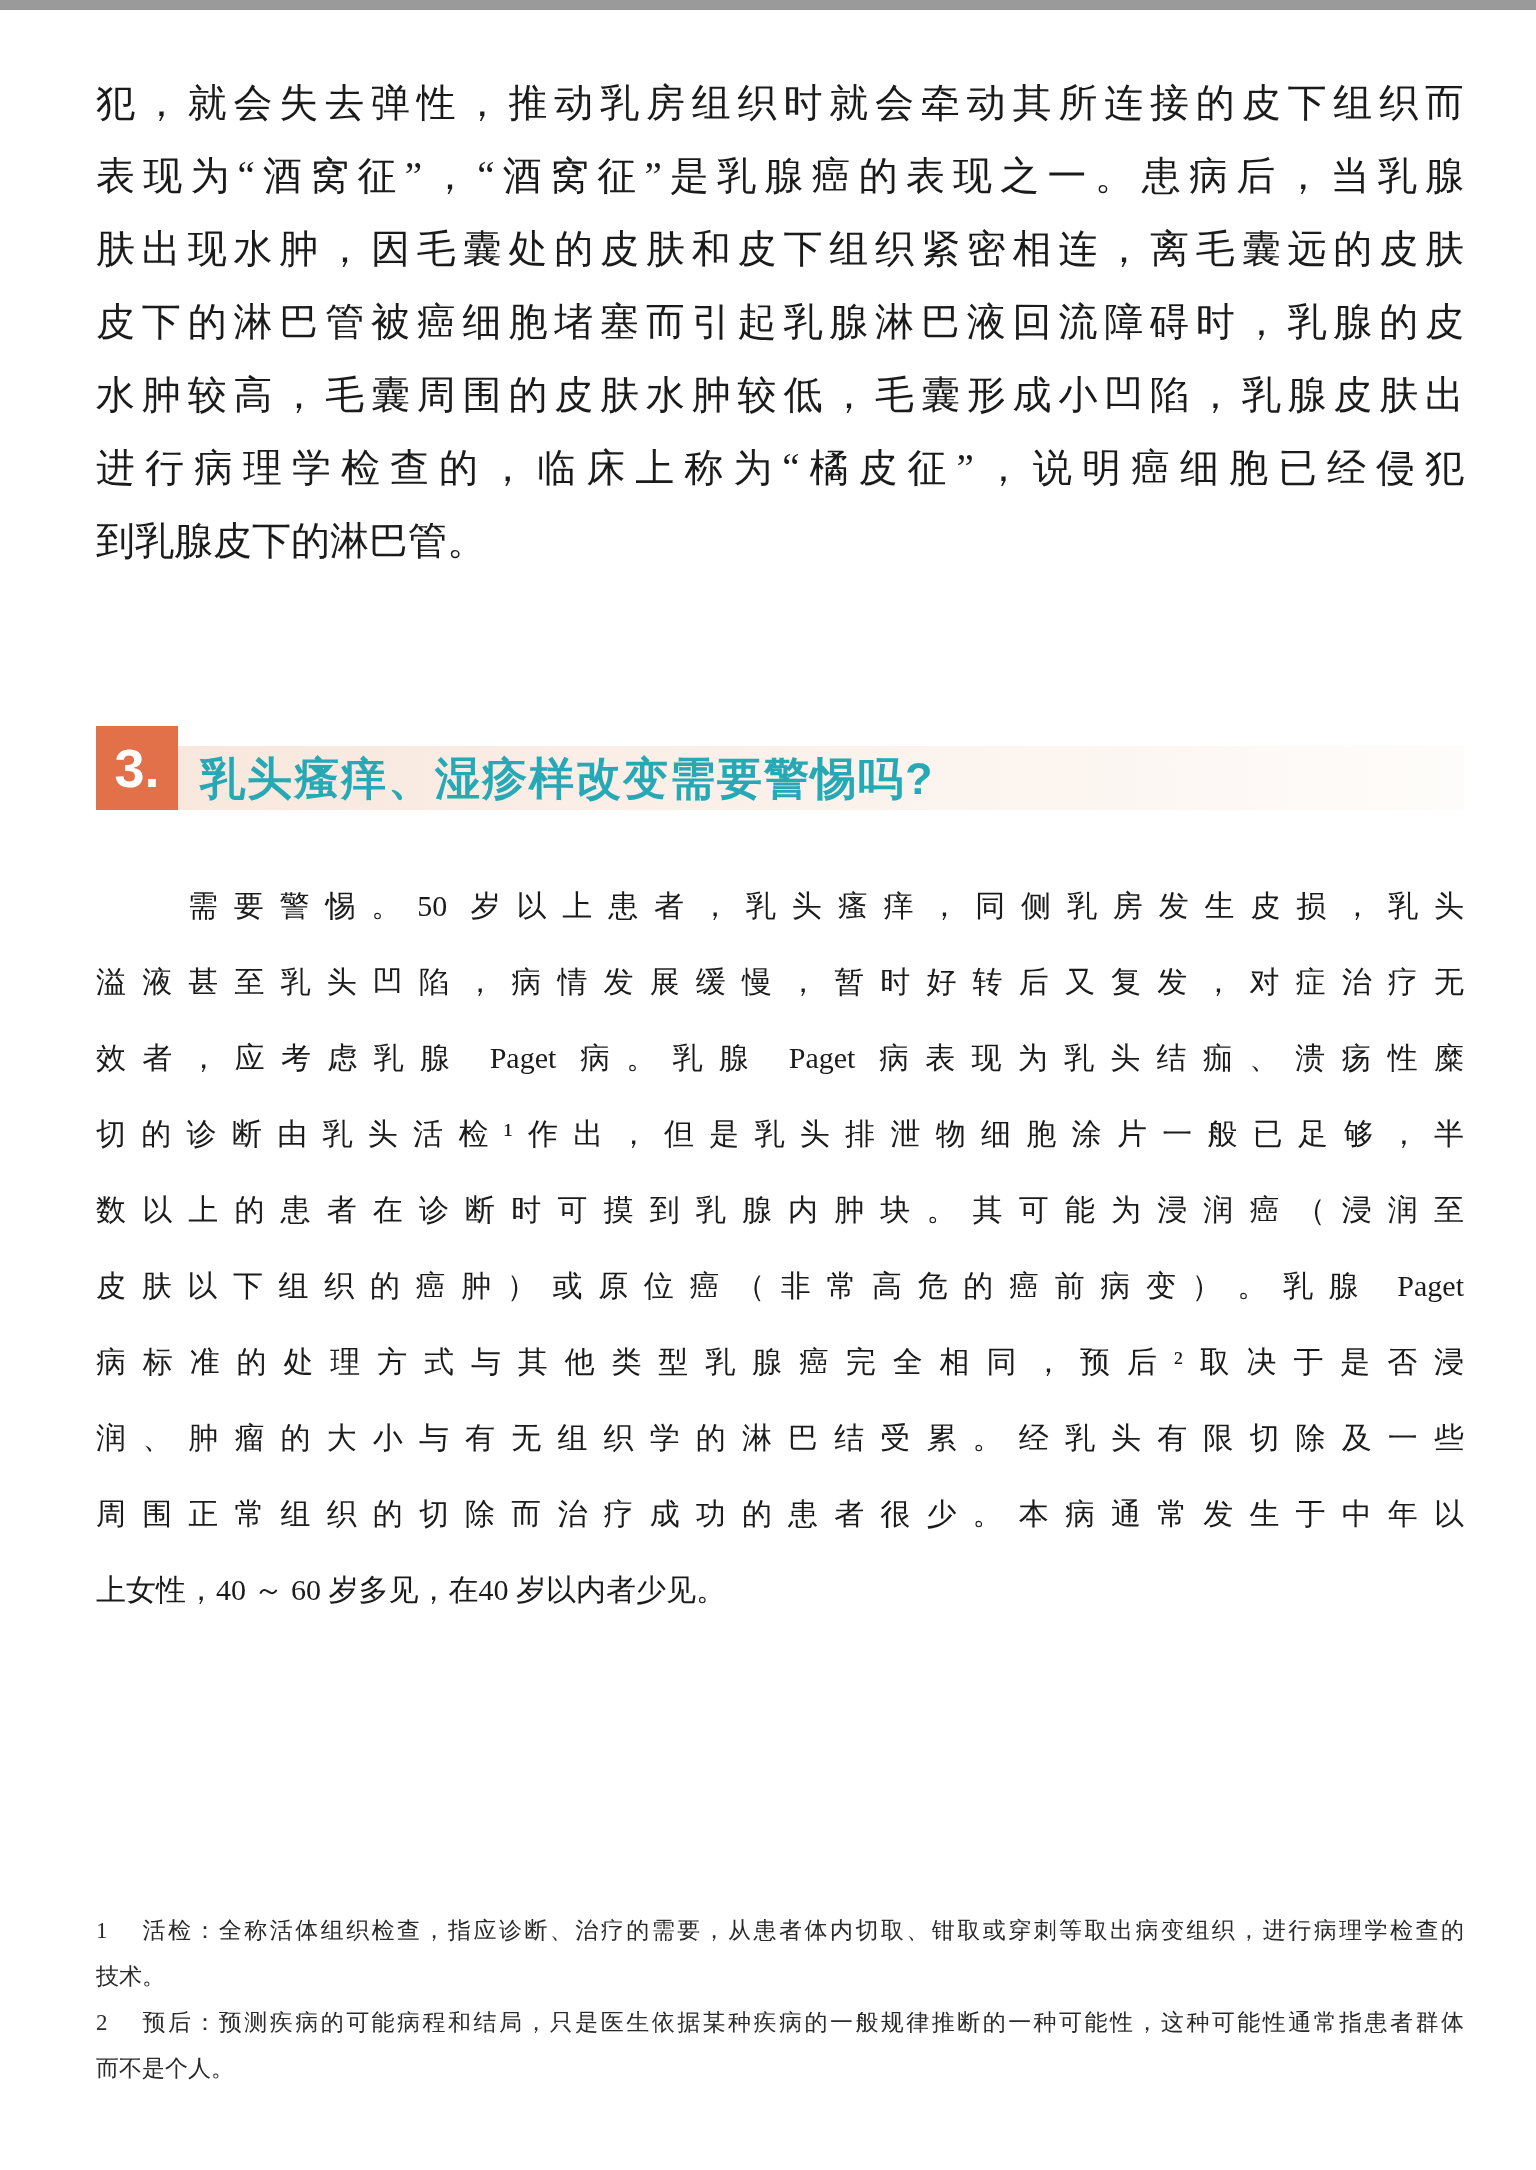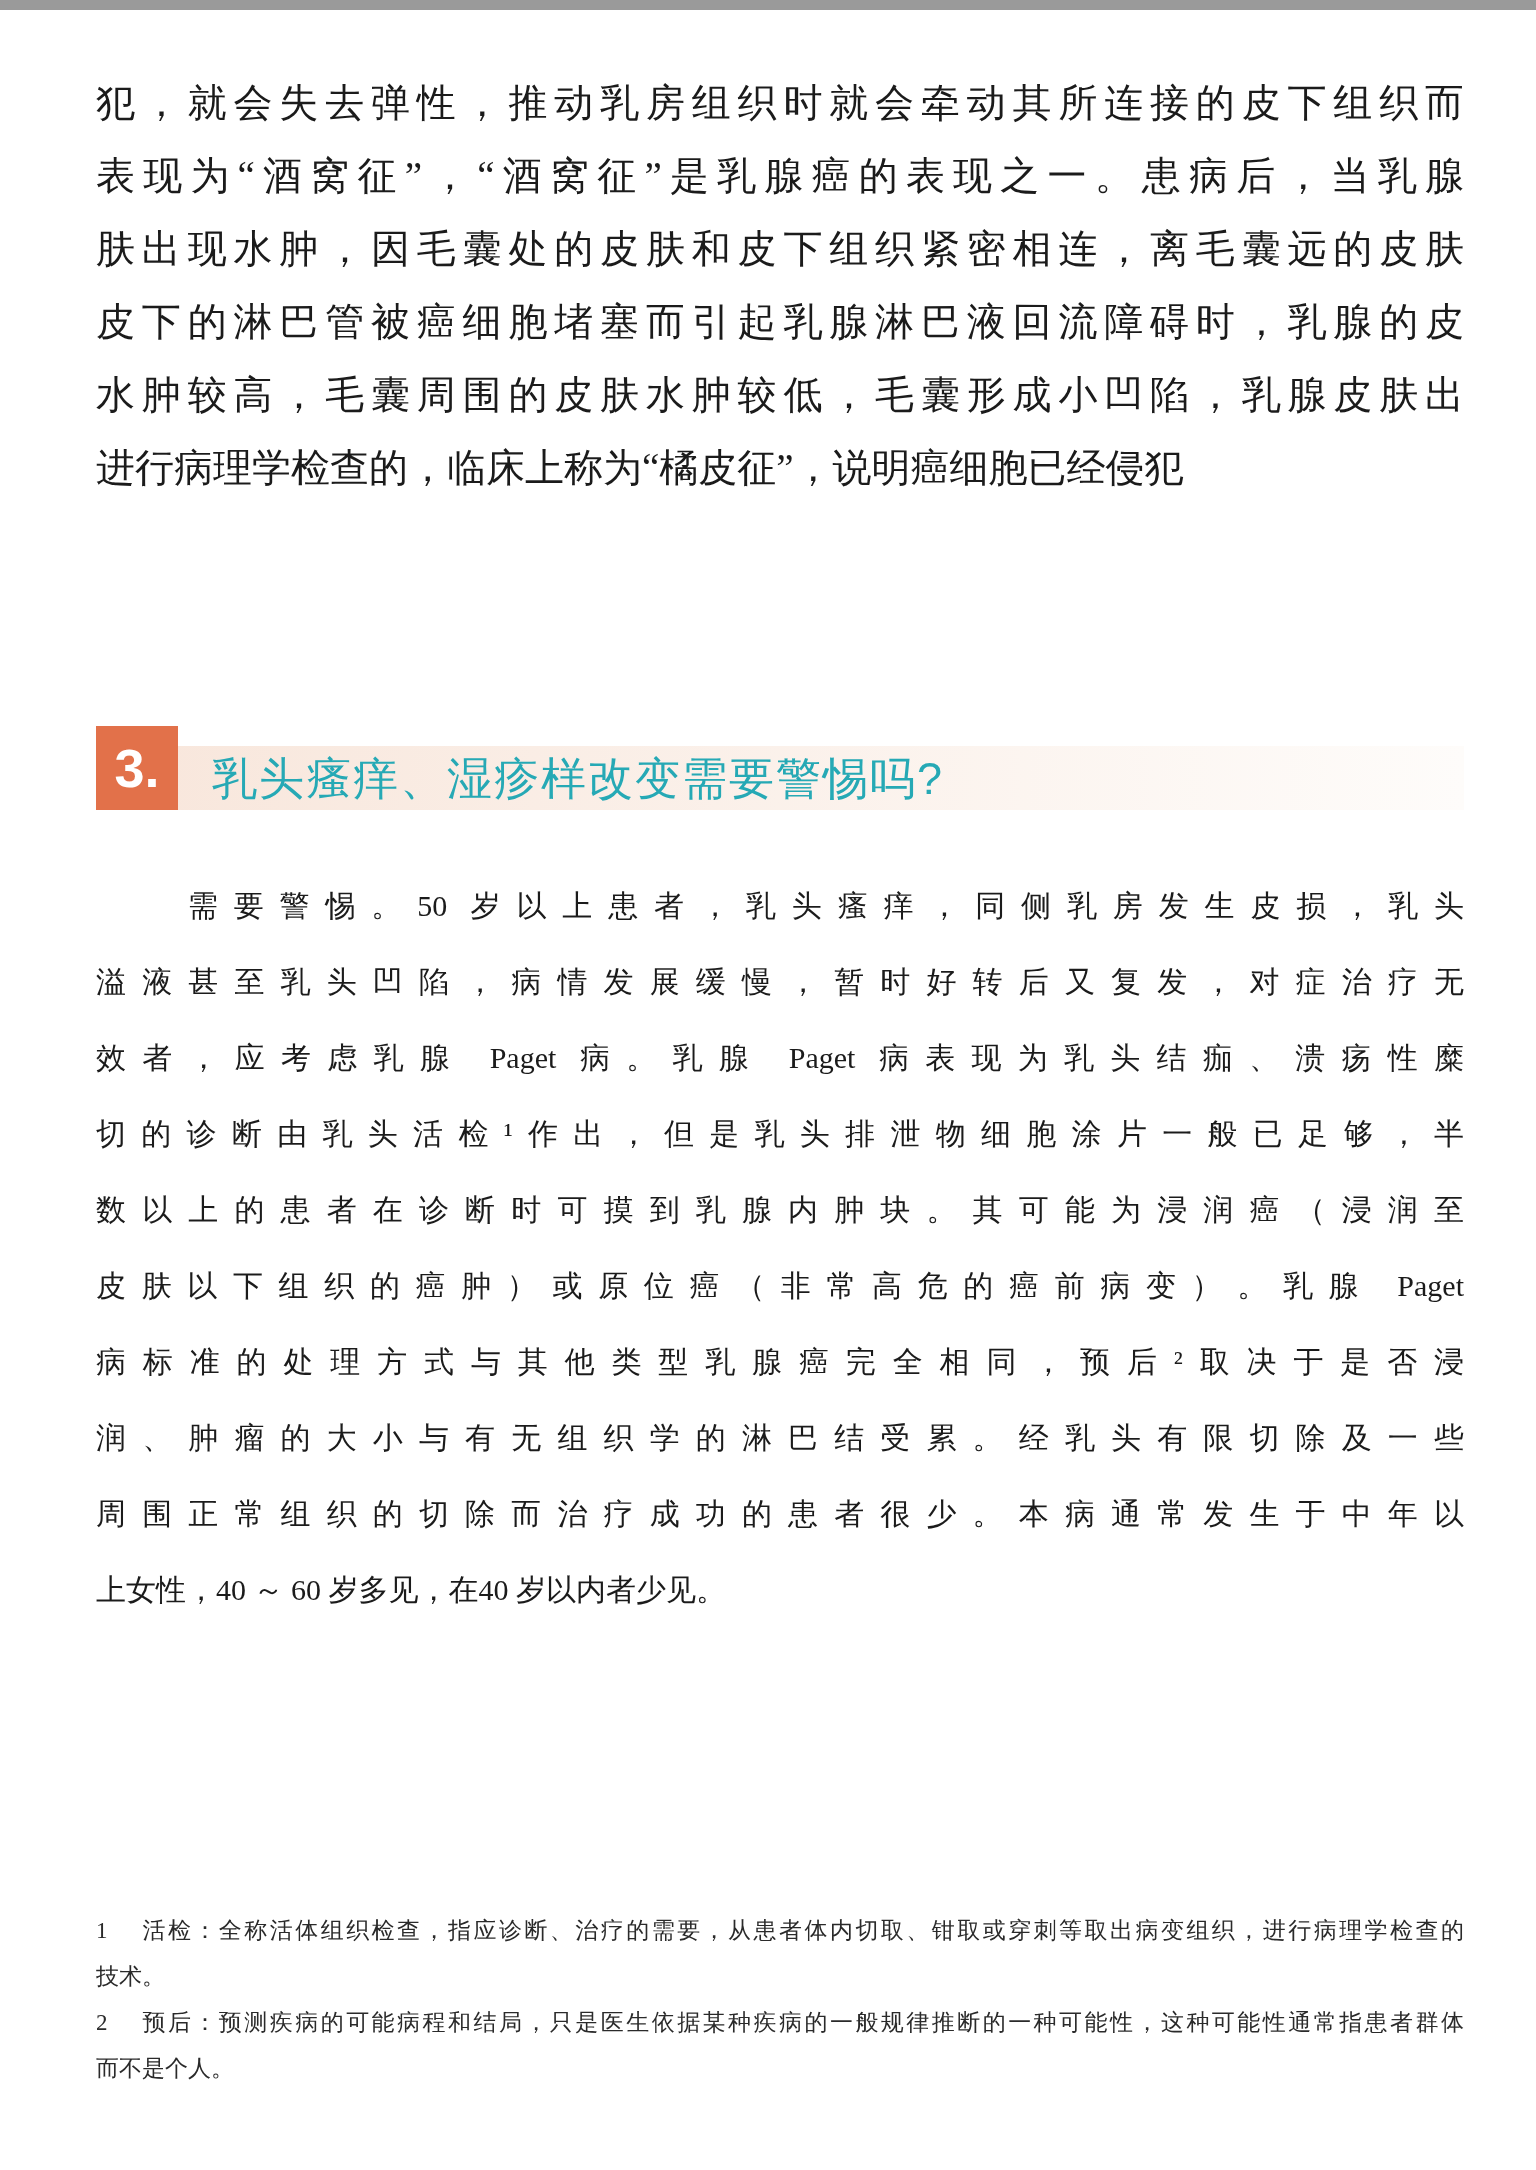--- a/index.html
+++ b/index.html
@@ -46,26 +46,26 @@
     display: flex;
     align-items: center;
     justify-content: center;
     font-family: "Liberation Sans", "DejaVu Sans", sans-serif;
     font-weight: bold;
     font-size: 54px;
     line-height: 1;
   }
   .section-title {
     position: absolute;
-    left: 116px;
+    left: 104px;
     top: 0;
     height: 64px;
     line-height: 66px;
     font-family: "Liberation Sans", "DejaVu Sans", sans-serif;
-    font-weight: normal;
+    font-weight: bold;
     font-size: 45px;
     letter-spacing: 2px;
     white-space: nowrap;
   }
   
   .footnotes {
     position: absolute;
     left: 96px;
     top: 1898px;
     width: 1368px;
@@ -87,20 +87,21 @@
 
 <div class="page" style="background: rgb(255, 255, 255); color: rgb(27, 27, 27);">
 
   <div class="para intro">
       <div class="line">犯，就会失去弹性，推动乳房组织时就会牵动其所连接的皮下组织而</div>
       <div class="line">表现为“酒窝征”，“酒窝征”是乳腺癌的表现之一。患病后，当乳腺</div>
       <div class="line">肤出现水肿，因毛囊处的皮肤和皮下组织紧密相连，离毛囊远的皮肤</div>
       <div class="line">皮下的淋巴管被癌细胞堵塞而引起乳腺淋巴液回流障碍时，乳腺的皮</div>
       <div class="line">水肿较高，毛囊周围的皮肤水肿较低，毛囊形成小凹陷，乳腺皮肤出</div>
       <div class="line">进行病理学检查的，临床上称为“橘皮征”，说明癌细胞已经侵犯</div>
+      <div class="line">到乳腺皮下的淋巴管。</div>
     </div>
 
   <div class="section-bar">
     <div class="bar-bg" style="background: linear-gradient(to right, rgb(248, 230, 219), rgb(254, 252, 250));"></div>
     <div class="section-num" style="background: rgb(226, 113, 74); color: rgb(255, 255, 255);">3.</div>
     <div class="section-title" style="color: rgb(38, 169, 181);">乳头瘙痒、湿疹样改变需要警惕吗?</div>
   </div>
 
   <div class="para bodytext">
       <div class="line">　　需要警惕。50 岁以上患者，乳头瘙痒，同侧乳房发生皮损，乳头</div>

